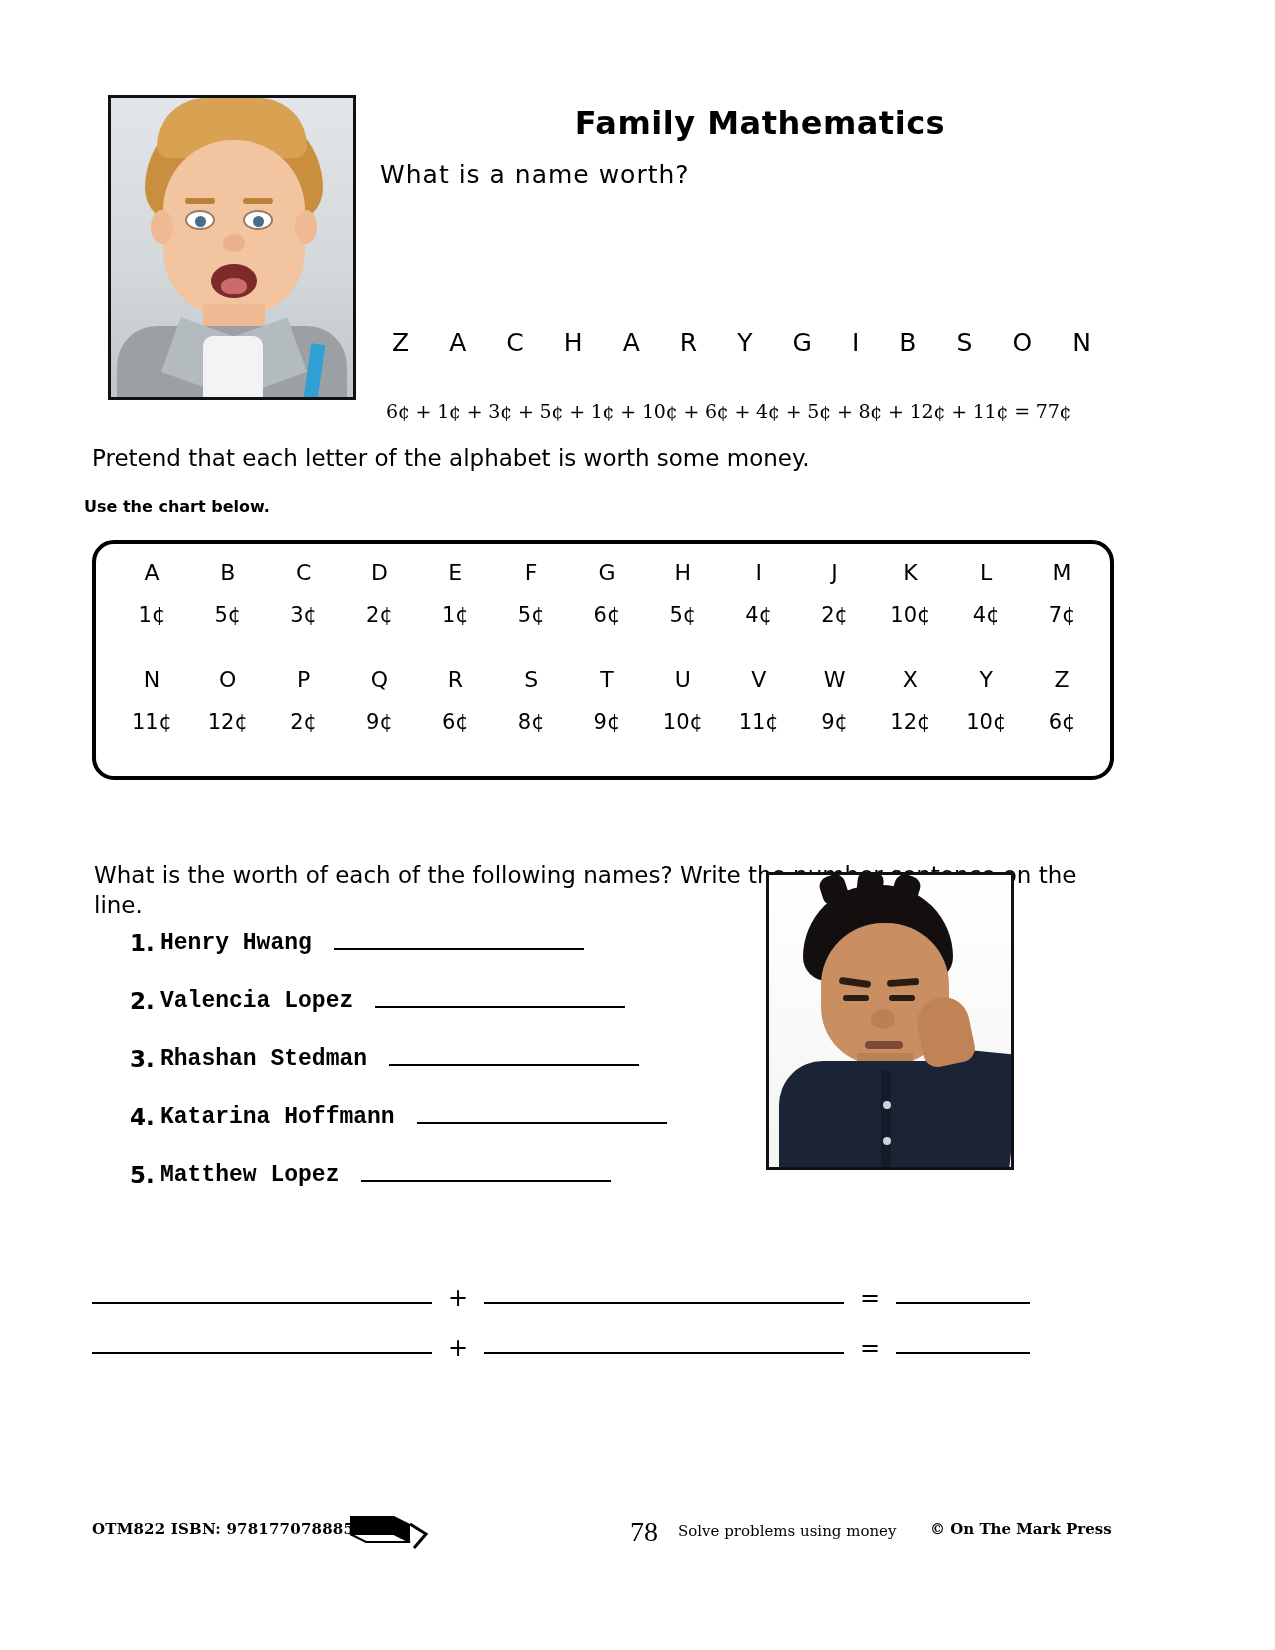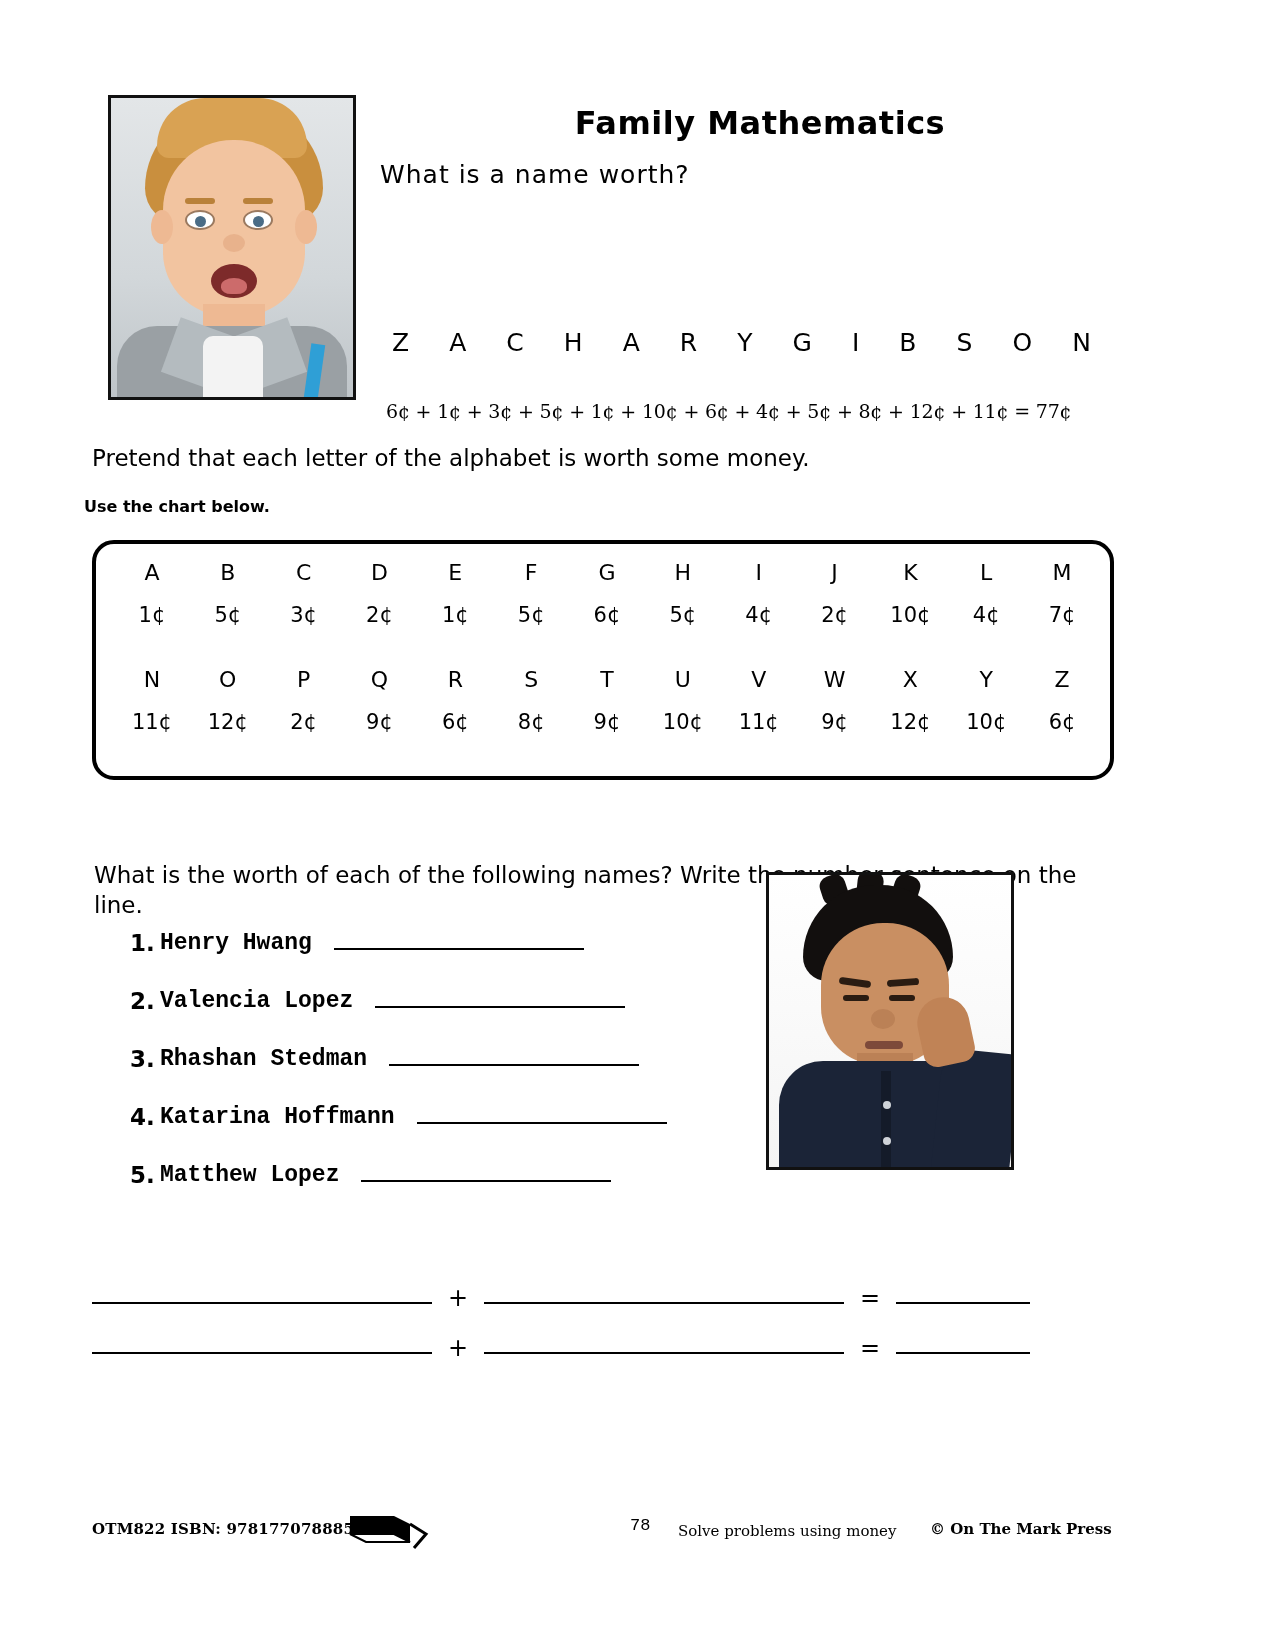--- a/index.html
+++ b/index.html
@@ -256,22 +256,22 @@
     letter-spacing: 0.2px;
   }
   .footer-logo {
     position: absolute;
     left: 348px; top: -12px;
     width: 82px; height: 44px;
   }
   .footer-page {
     position: absolute;
     left: 630px; top: -4px;
-    font-family: Liberation Mono, monospace;
-    font-size: 17px;
+    font-family: Liberation Serif, serif;
+    font-size: 28px;
   }
   .footer-skill {
     position: absolute;
     left: 678px; top: 2px;
     font-family: "DejaVu Serif", serif;
     font-size: 15px;
   }
   .footer-right {
     position: absolute;
     left: 930px; top: 0px;

